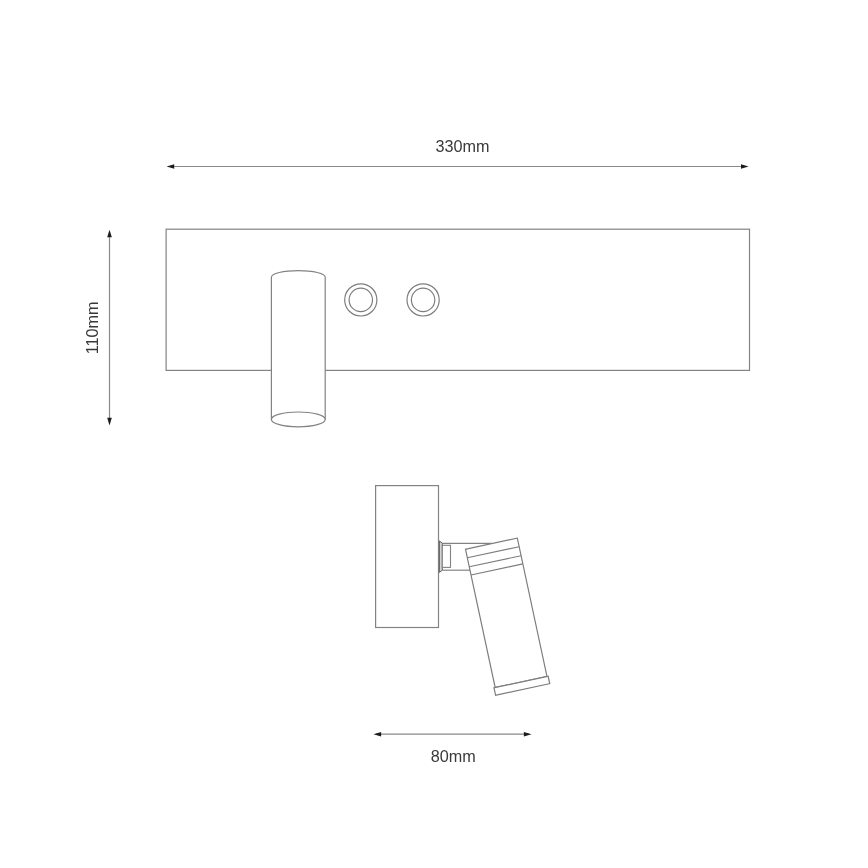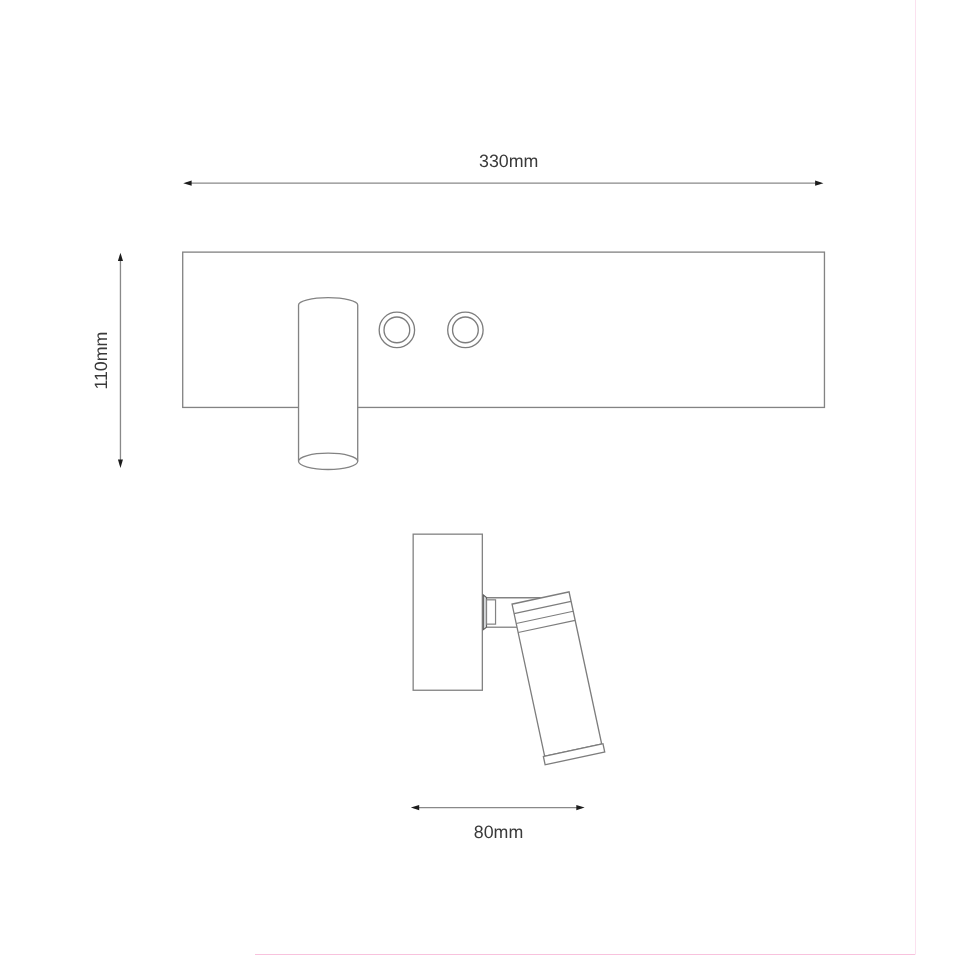--- a/index.html
+++ b/index.html
@@ -1,16 +1,16 @@
 <!DOCTYPE html>
 <html><head>
 <meta charset="utf-8">
 <style>
   html,body{margin:0;padding:0;background:#ffffff;}
-  .wrap{width:832px;height:868px;position:relative;background:#ec4899;overflow:hidden;}
+  .wrap{width:832px;height:868px;position:relative;background:#f97316;overflow:hidden;}
   text{font-family:"Liberation Sans", sans-serif;}
 </style>
 </head>
 <body>
 <div class="wrap">
 <svg width="868" height="868" viewBox="0 0 868 868" xmlns="http://www.w3.org/2000/svg">
 
   <rect x="0" y="0" width="868" height="868" fill="#ffffff"></rect>
 
   <g>

